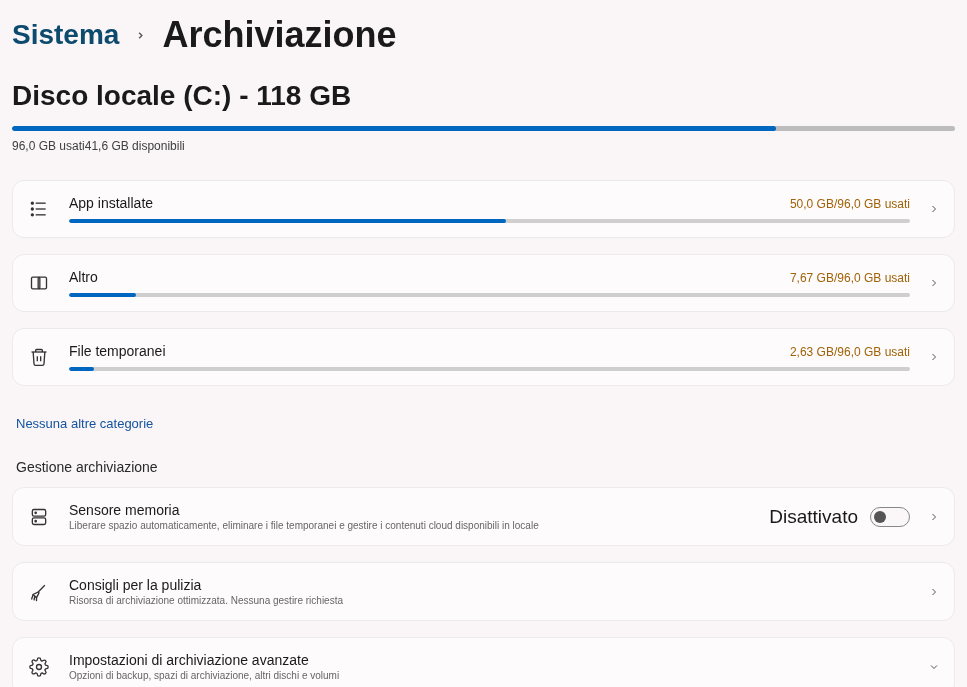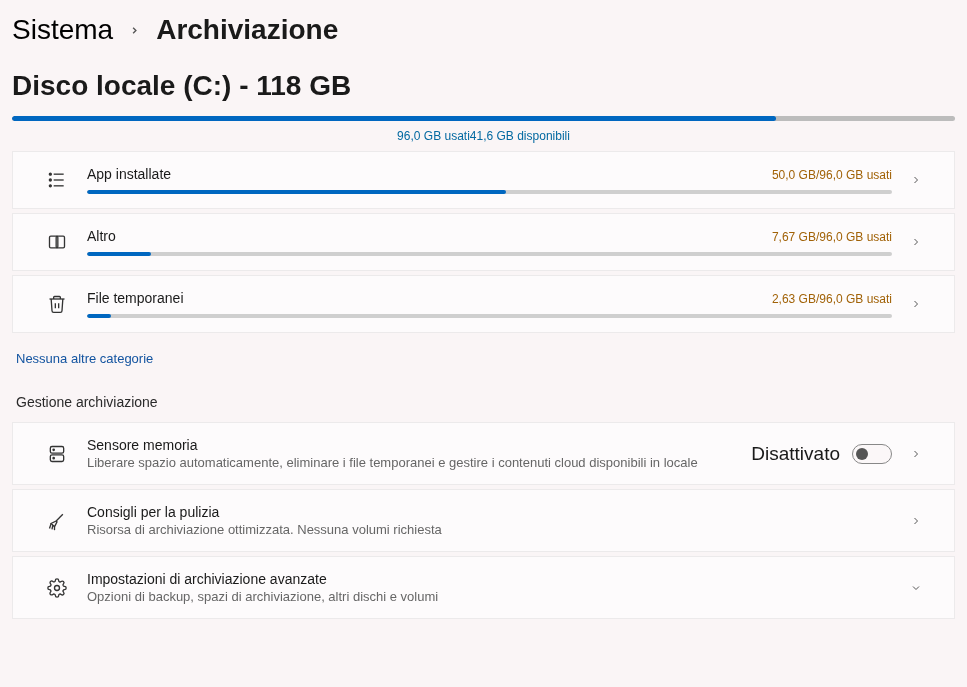--- a/index.html
+++ b/index.html
@@ -13,28 +13,28 @@
     padding: 14px 12px 0 12px;
   }
   .breadcrumb {
     display: flex;
     align-items: center;
     gap: 16px;
     margin-bottom: 24px;
   }
   .breadcrumb .crumb-root {
     font-size: 28px;
-    font-weight: 400;
-    color: #000000;
+    font-weight: 700;
+    color: #0c4a6e;
   }
   .breadcrumb .chev {
     color: #555;
   }
   .breadcrumb .crumb-current {
-    font-size: 28px;
+    font-size: 36px;
     font-weight: 600;
     color: #1a1a1a;
   }
   .disk-title {
     font-size: 28px;
     font-weight: 600;
     margin-bottom: 14px;
   }
   .main-bar {
     width: 100%;
@@ -44,33 +44,33 @@
     overflow: hidden;
     margin-bottom: 8px;
   }
   .main-bar-fill {
     height: 100%;
     background: #0067c0;
     border-radius: 3px;
   }
   .bar-labels {
     display: flex;
-    justify-content: center;
+    justify-content: flex-start;
     font-size: 12px;
-    color: #0369a1;
-    margin-bottom: 8px;
+    color: #404040;
+    margin-bottom: 27px;
   }
   .card {
     background: #fdfbfc;
     border: 1px solid #eceaeb;
-    border-radius: 0;
+    border-radius: 12px;
     display: flex;
     align-items: center;
-    padding: 14px 32px;
-    margin-bottom: 4px;
+    padding: 14px 14px;
+    margin-bottom: 16px;
     cursor: pointer;
   }
   .card .icon {
     width: 24px;
     height: 24px;
     display: flex;
     align-items: center;
     justify-content: center;
     color: #333;
     flex-shrink: 0;
@@ -78,21 +78,21 @@
   }
   .card .body { flex: 1; min-width: 0; }
   .card .row1 {
     display: flex;
     justify-content: space-between;
     align-items: baseline;
     margin-bottom: 8px;
   }
   .card .title { font-size: 14px; color: #1a1a1a; }
   .card .usage { font-size: 12px; color: #a16207; }
-  .card .sub { font-size: 13px; color: #666; margin-top: 2px; }
+  .card .sub { font-size: 10px; color: #666; margin-top: 2px; }
   .card .mini-bar {
     width: 100%;
     height: 4px;
     background: #cfcfcf;
     border-radius: 2px;
     overflow: hidden;
   }
   .card .mini-bar-fill {
     height: 100%;
     background: #0067c0;
@@ -286,21 +286,21 @@
         <path d="M11 12l-6 3 4 4 3-6z"></path>
         <path d="M5 15l-2 6"></path>
         <path d="M7 17l-1 5"></path>
         <path d="M9 19l0 4"></path>
     </svg>
   </span>
   <div class="body">
     <div class="row1">
       <span class="title">Consigli per la pulizia</span>
     </div>
-    <div class="sub">Risorsa di archiviazione ottimizzata. Nessuna volumi richiesta</div>
+    <div class="sub">Risorsa di archiviazione ottimizzata. Nessuna gestire richiesta</div>
   </div>
   <span class="chev-right">
     <svg width="12" height="12" viewBox="0 0 24 24" fill="none" stroke="currentColor" stroke-width="2">
         <polyline points="9 18 15 12 9 6"></polyline>
       </svg>
   </span>
 </div>
 
 <div class="card card-noprog">
   <span class="icon">

